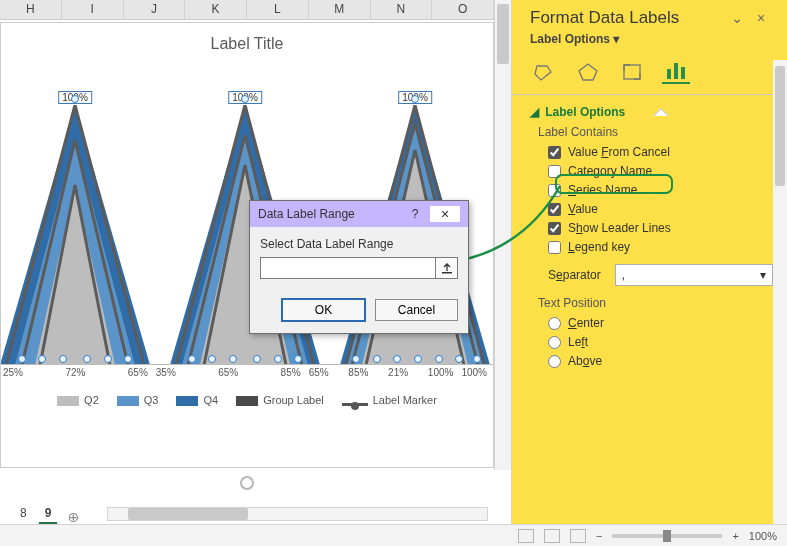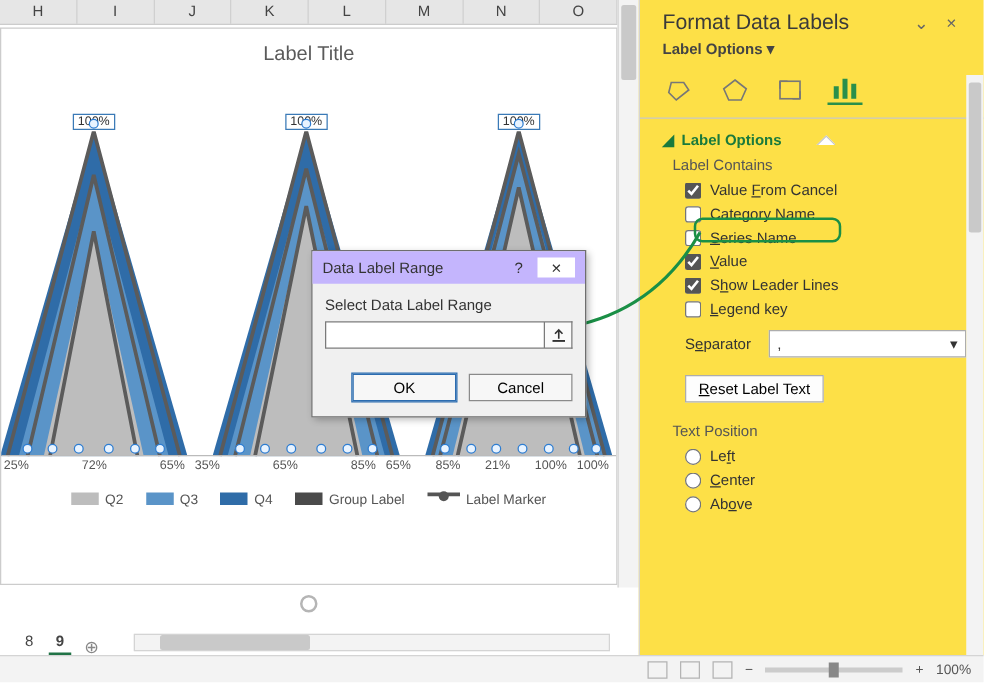--- a/index.html
+++ b/index.html
@@ -13,21 +13,21 @@
   .axis-line { position: absolute; left: 0; right: 0; bottom: 54px; height: 1px; background: #bbb; }
   .groups { position: absolute; left: 0; right: 4px; bottom: 54px; height: 260px; display: flex; gap: 22px; }
   .group { flex: 1; position: relative; }
   .fan { position: absolute; left: 50%; transform: translateX(-50%); bottom: 0; }
   .fan svg { display: block; }
   .top-label { position: absolute; top: -14px; left: 50%; transform: translateX(-50%); font-size: 10px; background: #fff; border: 1px solid #3a7ab7; padding: 0 3px; color: #333; }
   .handle { position: absolute; width: 8px; height: 8px; border: 1.5px solid #2d7dd2; border-radius: 50%; background: #e8f3ff; transform: translate(-50%, -50%); }
   .axis-labels { position: absolute; left: 0; right: 4px; bottom: 36px; height: 16px; display: flex; gap: 8px; padding: 0 2px; }
   .axis-group { flex: 1; display: flex; justify-content: space-between; font-size: 10px; color: #555; }
   .legend { position: absolute; left: 0; right: 0; bottom: 6px; height: 26px; display: flex; justify-content: center; align-items: center; gap: 18px; font-size: 11px; color: #555; }
-  .legend-item { display: flex; align-items: flex-start; gap: 5px; }
+  .legend-item { display: flex; align-items: flex-end; gap: 5px; }
   .sw { width: 22px; height: 10px; }
   .sw-line { width: 26px; height: 0; border-top: 3px solid #555; position: relative; display: flex; align-items: center; justify-content: center; }
   .sw-line::after { content: ''; width: 8px; height: 8px; background: #555; border-radius: 50%; position: absolute; }
   .h-scroll-zone { position: absolute; left: 0; right: 17px; bottom: 22px; height: 20px; display: flex; align-items: center; }
   .sheet-tabs { display: flex; gap: 6px; padding-left: 14px; align-items: center; }
   .sheet-tab { padding: 2px 6px; font-size: 12px; color: #444; border-bottom: 2px solid transparent; }
   .sheet-tab.active { font-weight: 600; border-bottom-color: #217346; }
   .tab-nav { display: flex; gap: 2px; margin-left: 4px; }
   .tab-nav span { width: 10px; height: 10px; border: none; display: inline-block; }
   .tri { width: 0; height: 0; border-top: 5px solid transparent; border-bottom: 5px solid transparent; }
@@ -345,30 +345,29 @@
     </div>
 
   <div class="sep-row">
     <span><span>S</span><span class="u">e</span><span>parator</span></span>
     <div class="sep-select">
       <span>,</span>
       <span>▾</span>
     </div>
   </div>
 
-  <button class="reset-btn"><span class="u">R</span><span>eset Label Text</span></button>
 
   <div class="section-sub">Text Position</div>
   <div class="radio-row">
       <input type="radio" name="pos" style="">
-      <span><span>Le</span><span class="u">f</span><span>t</span></span>
+      <span><span class="u">C</span><span>enter</span></span>
     </div>
   <div class="radio-row">
       <input type="radio" name="pos" style="">
-      <span><span class="u">C</span><span>enter</span></span>
+      <span><span>Le</span><span class="u">f</span><span>t</span></span>
     </div>
   <div class="radio-row">
       <input type="radio" name="pos" style="">
       <span><span>Ab</span><span class="u">o</span><span>ve</span></span>
     </div>
 
   <div class="panel-scroll">
     <div class="vscroll-thumb"></div>
   </div>
 </div>

